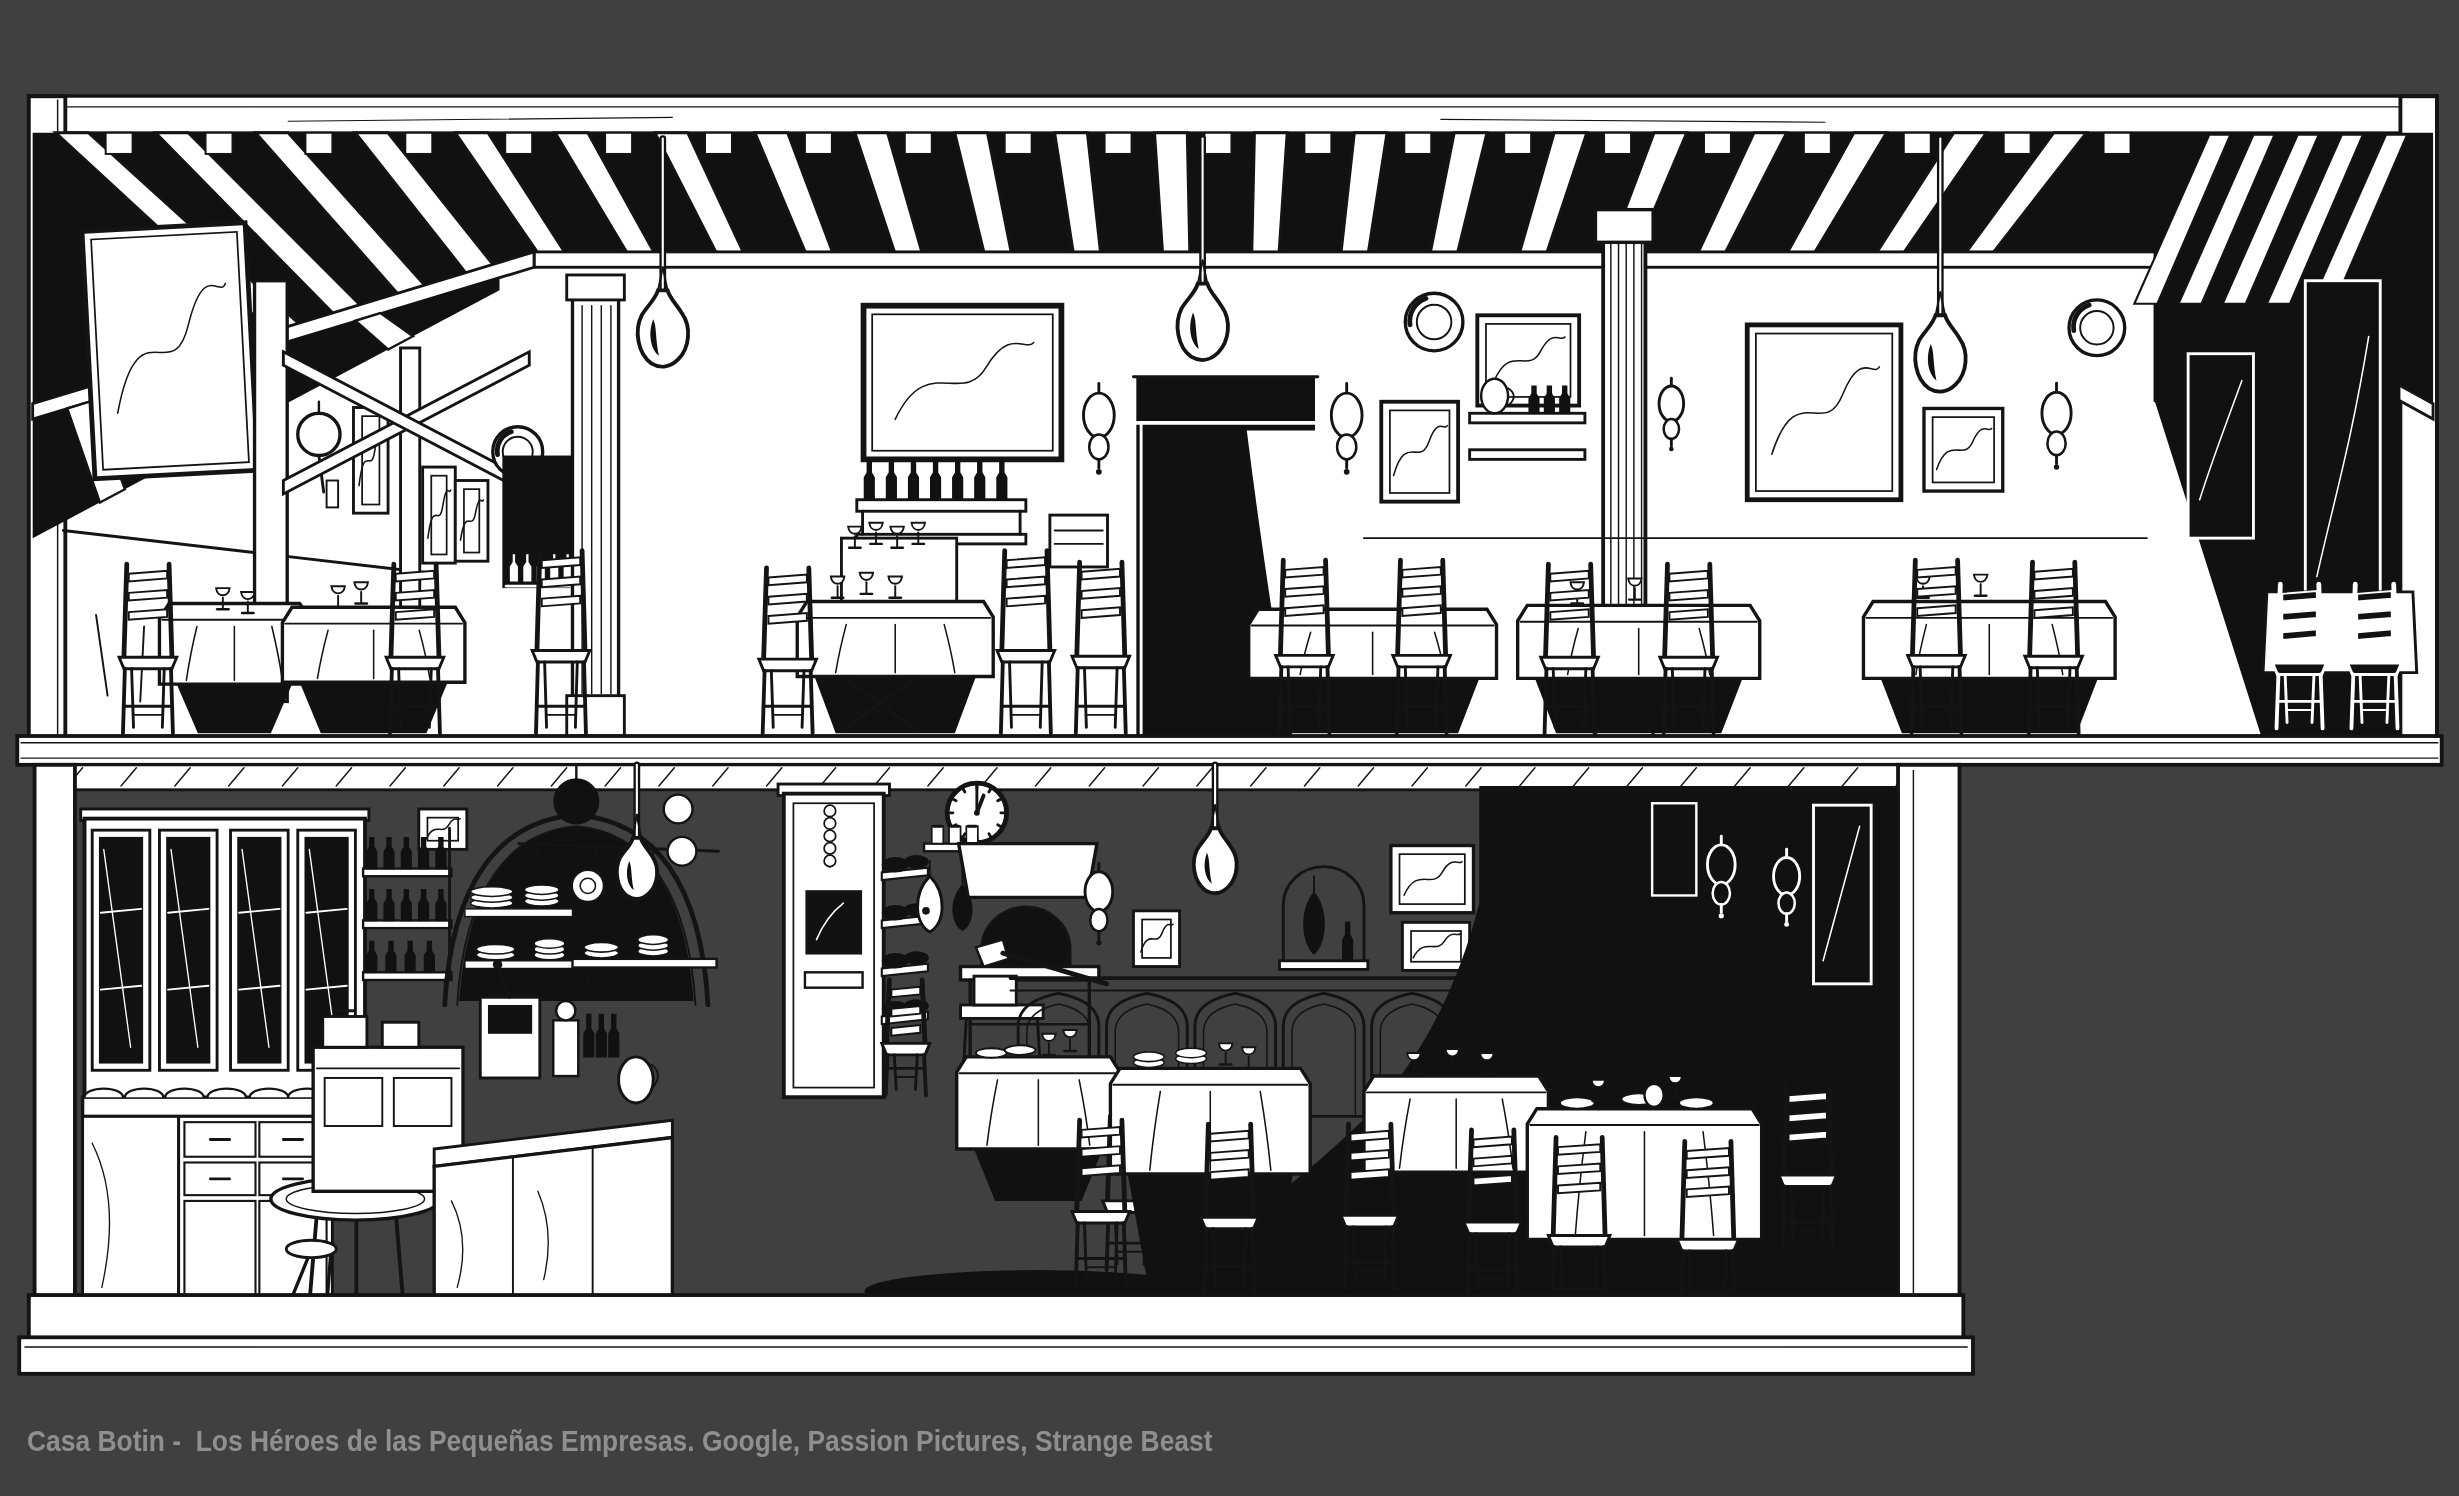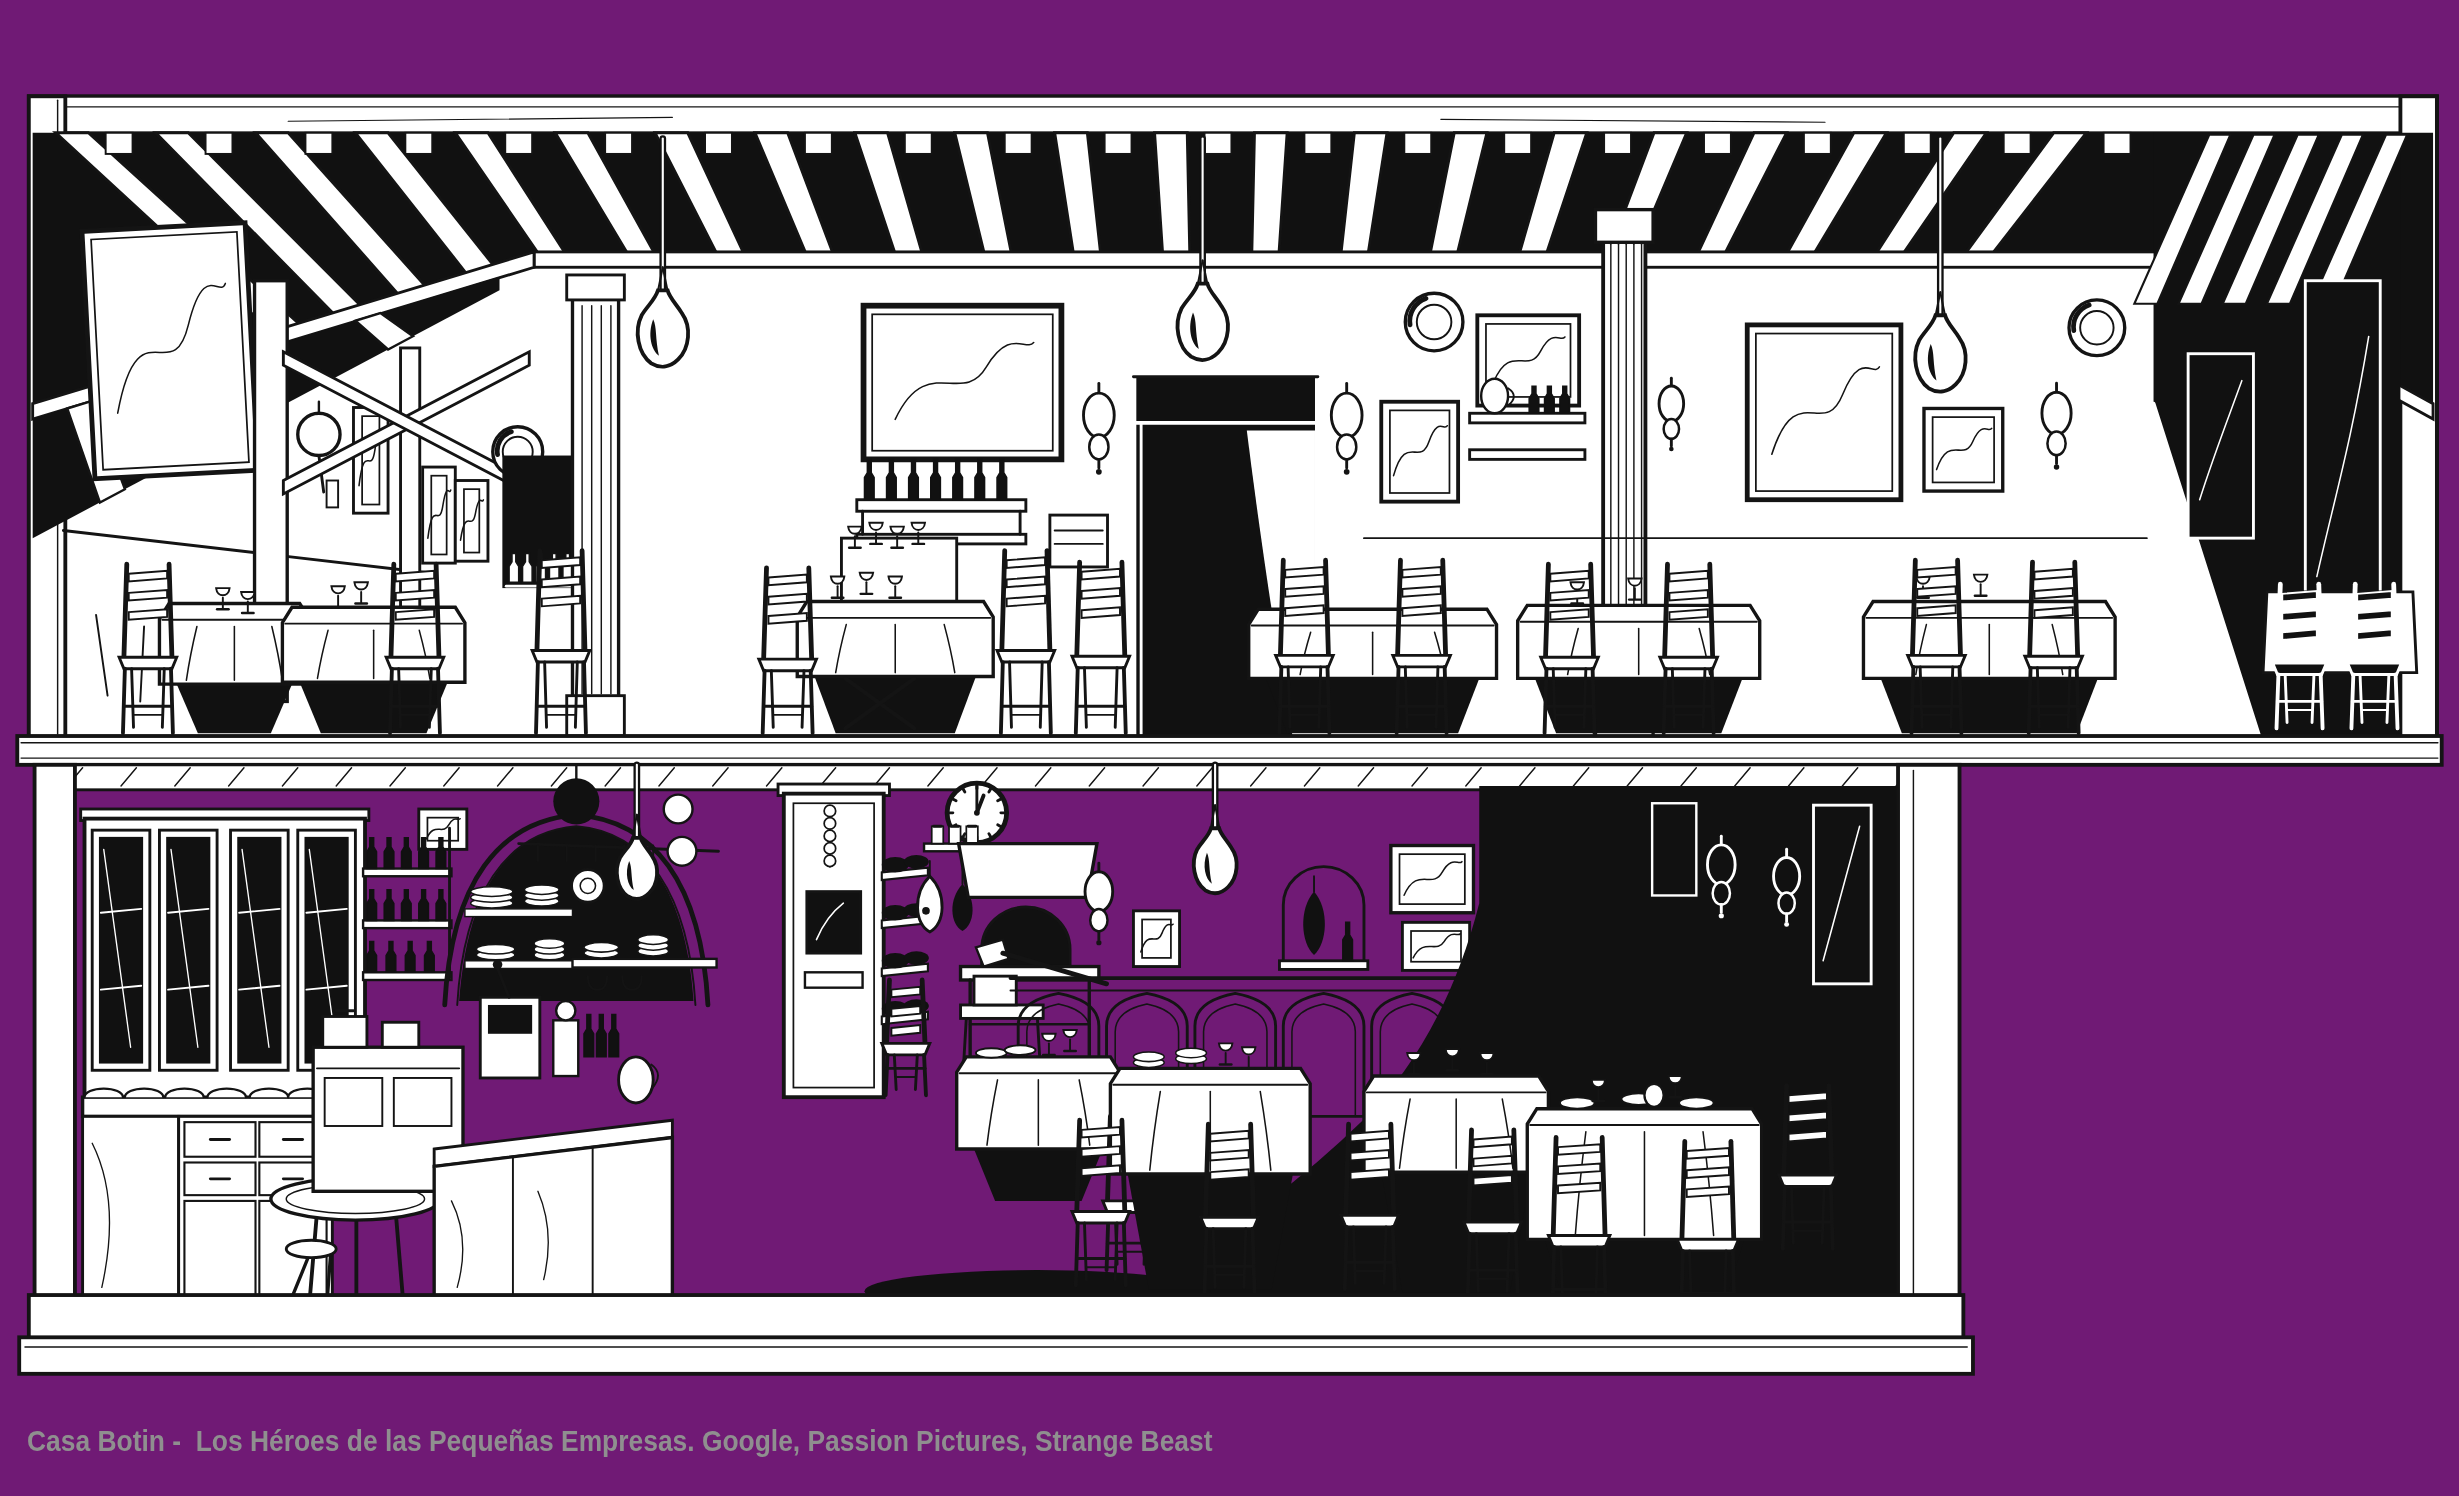--- a/index.html
+++ b/index.html
@@ -1,16 +1,16 @@
 <!DOCTYPE html>
 <html><head>
 <meta charset="utf-8">
 <style>
   html,body{margin:0;padding:0;background:#fff;}
-  .stage{position:relative;width:2459px;height:1497px;background:#701a75;overflow:hidden;
+  .stage{position:relative;width:2459px;height:1497px;background:#404040;overflow:hidden;
          font-family:"Liberation Sans", sans-serif;}
   #scene{position:absolute;left:0;top:0;width:2459px;height:1497px;}
   .caption{position:absolute;left:27px;top:1424px;font-size:30px;font-weight:bold;
            color:#8f8f8f;letter-spacing:0px;transform:scaleX(.88);transform-origin:left center;
            white-space:pre;}
 </style>
 </head>
 <body>
 
 <div class="stage">

